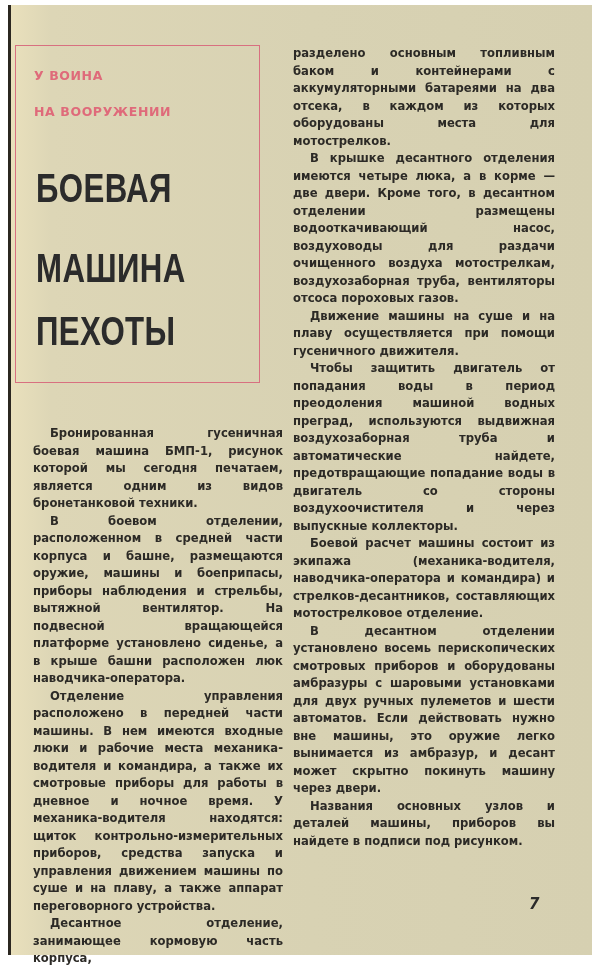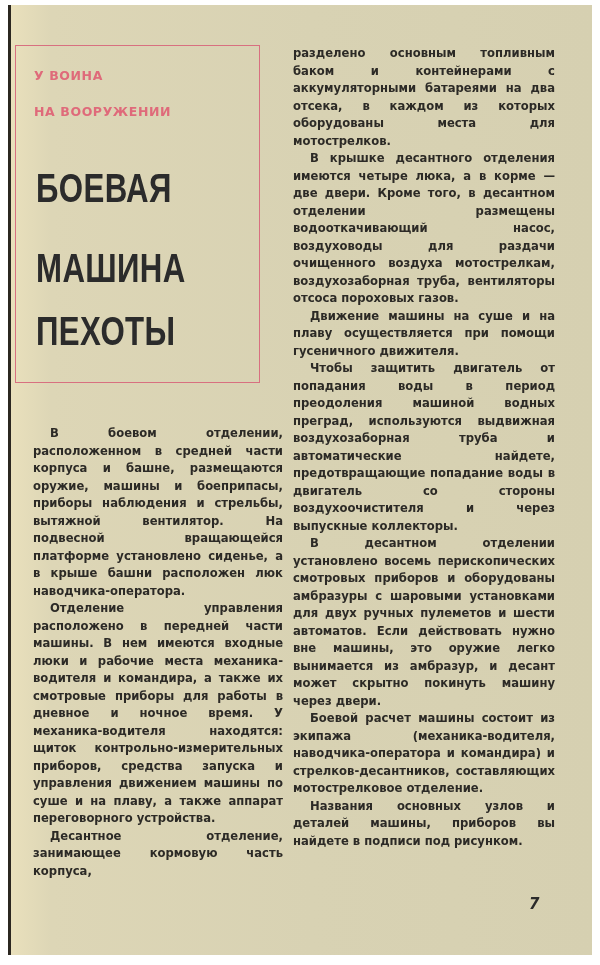--- a/index.html
+++ b/index.html
@@ -51,29 +51,30 @@
 <div class="page">
   <div class="header-box">
     <div class="rubric r1">У ВОИНА</div>
     <div class="rubric r2">НА ВООРУЖЕНИИ</div>
     <div class="title-line t1">БОЕВАЯ</div>
     <div class="title-line t2">МАШИНА</div>
     <div class="title-line t3">ПЕХОТЫ</div>
   </div>
 
   <div class="col col-left">
+    <p>Бронированная гусеничная боевая машина БМП-1, рисунок которой мы сегодня печатаем, является одним из видов бронетанковой техники.</p>
     <p>В боевом отделении, расположенном в средней части корпуса и башне, размещаются оружие, машины и боеприпасы, приборы наблюдения и стрельбы, вытяжной вентилятор. На подвесной вращающейся платформе установлено сиденье, а в крыше башни расположен люк наводчика-оператора.</p>
     <p>Отделение управления расположено в передней части машины. В нем имеются входные люки и рабочие места механика-водителя и командира, а также их смотровые приборы для работы в дневное и ночное время. У механика-водителя находятся: щиток контрольно-измерительных приборов, средства запуска и управления движением машины по суше и на плаву, а также аппарат переговорного устройства.</p>
     <p>Десантное отделение, занимающее кормовую часть корпуса,</p>
   </div>
 
   <div class="col col-right">
     <p class="cont">разделено основным топливным баком и контейнерами с аккумуляторными батареями на два отсека, в каждом из которых оборудованы места для мотострелков.</p>
     <p>В крышке десантного отделения имеются четыре люка, а в корме — две двери. Кроме того, в десантном отделении размещены водооткачивающий насос, воздуховоды для раздачи очищенного воздуха мотострелкам, воздухозаборная труба, вентиляторы отсоса пороховых газов.</p>
     <p>Движение машины на суше и на плаву осуществляется при помощи гусеничного движителя.</p>
     <p>Чтобы защитить двигатель от попадания воды в период преодоления машиной водных преград, используются выдвижная воздухозаборная труба и автоматические найдете, предотвращающие попадание воды в двигатель со стороны воздухоочистителя и через выпускные коллекторы.</p>
+    <p>Боевой расчет машины состоит из экипажа (механика-водителя, наводчика-оператора и командира) и стрелков-десантников, составляющих мотострелковое отделение.</p>
     <p>В десантном отделении установлено восемь перископических смотровых приборов и оборудованы амбразуры с шаровыми установками для двух ручных пулеметов и шести автоматов. Если действовать нужно вне машины, это оружие легко вынимается из амбразур, и десант может скрытно покинуть машину через двери.</p>
-    <p>Боевой расчет машины состоит из экипажа (механика-водителя, наводчика-оператора и командира) и стрелков-десантников, составляющих мотострелковое отделение.</p>
     <p>Названия основных узлов и деталей машины, приборов вы найдете в подписи под рисунком.</p>
   </div>
 
   <div class="page-num">7</div>
 </div>
 
 </body></html>

